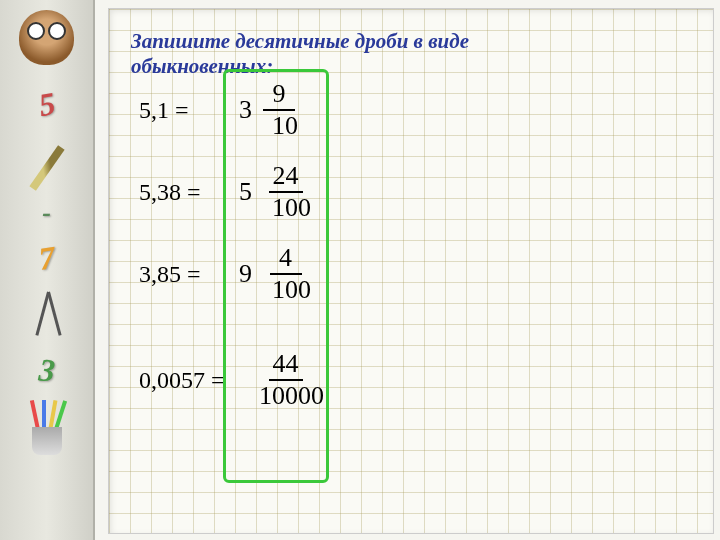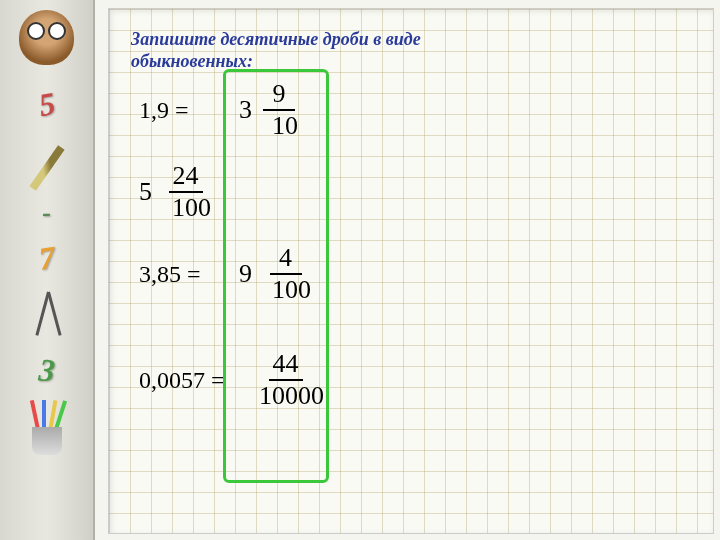--- a/index.html
+++ b/index.html
@@ -124,21 +124,21 @@
     border: 1px solid #ccc;
     box-shadow: inset 2px 2px 6px rgba(0,0,0,0.1);
   }
   .title {
     position: absolute;
     left: 22px;
     top: 20px;
     color: #2a3a9a;
     font-style: italic;
     font-weight: bold;
-    font-size: 18px;
+    font-size: 21px;
     line-height: 1.2;
   }
   .problems {
     position: absolute;
     left: 30px;
     top: 72px;
     font-size: 24px;
     color: #000;
   }
   .row {
@@ -211,31 +211,32 @@
 
 <div class="main">
   <div class="title">
     <span>Запишите десятичные дроби в виде</span><br>
     <span>обыкновенных:</span>
   </div>
 
   <div class="problems">
 
     <div class="row">
-      <span class="decimal">1,9 =</span>
+      <span class="decimal">5,1 =</span>
       <span class="mixed">
         <span class="whole">3</span>
         <span class="frac">
           <span class="num">9</span>
           <span class="den">10</span>
         </span>
       </span>
     </div>
 
     <div class="row">
+      <span class="decimal">5,38 =</span>
       <span class="mixed">
         <span class="whole">5</span>
         <span class="frac">
           <span class="num">24</span>
           <span class="den">100</span>
         </span>
       </span>
     </div>
 
     <div class="row">

